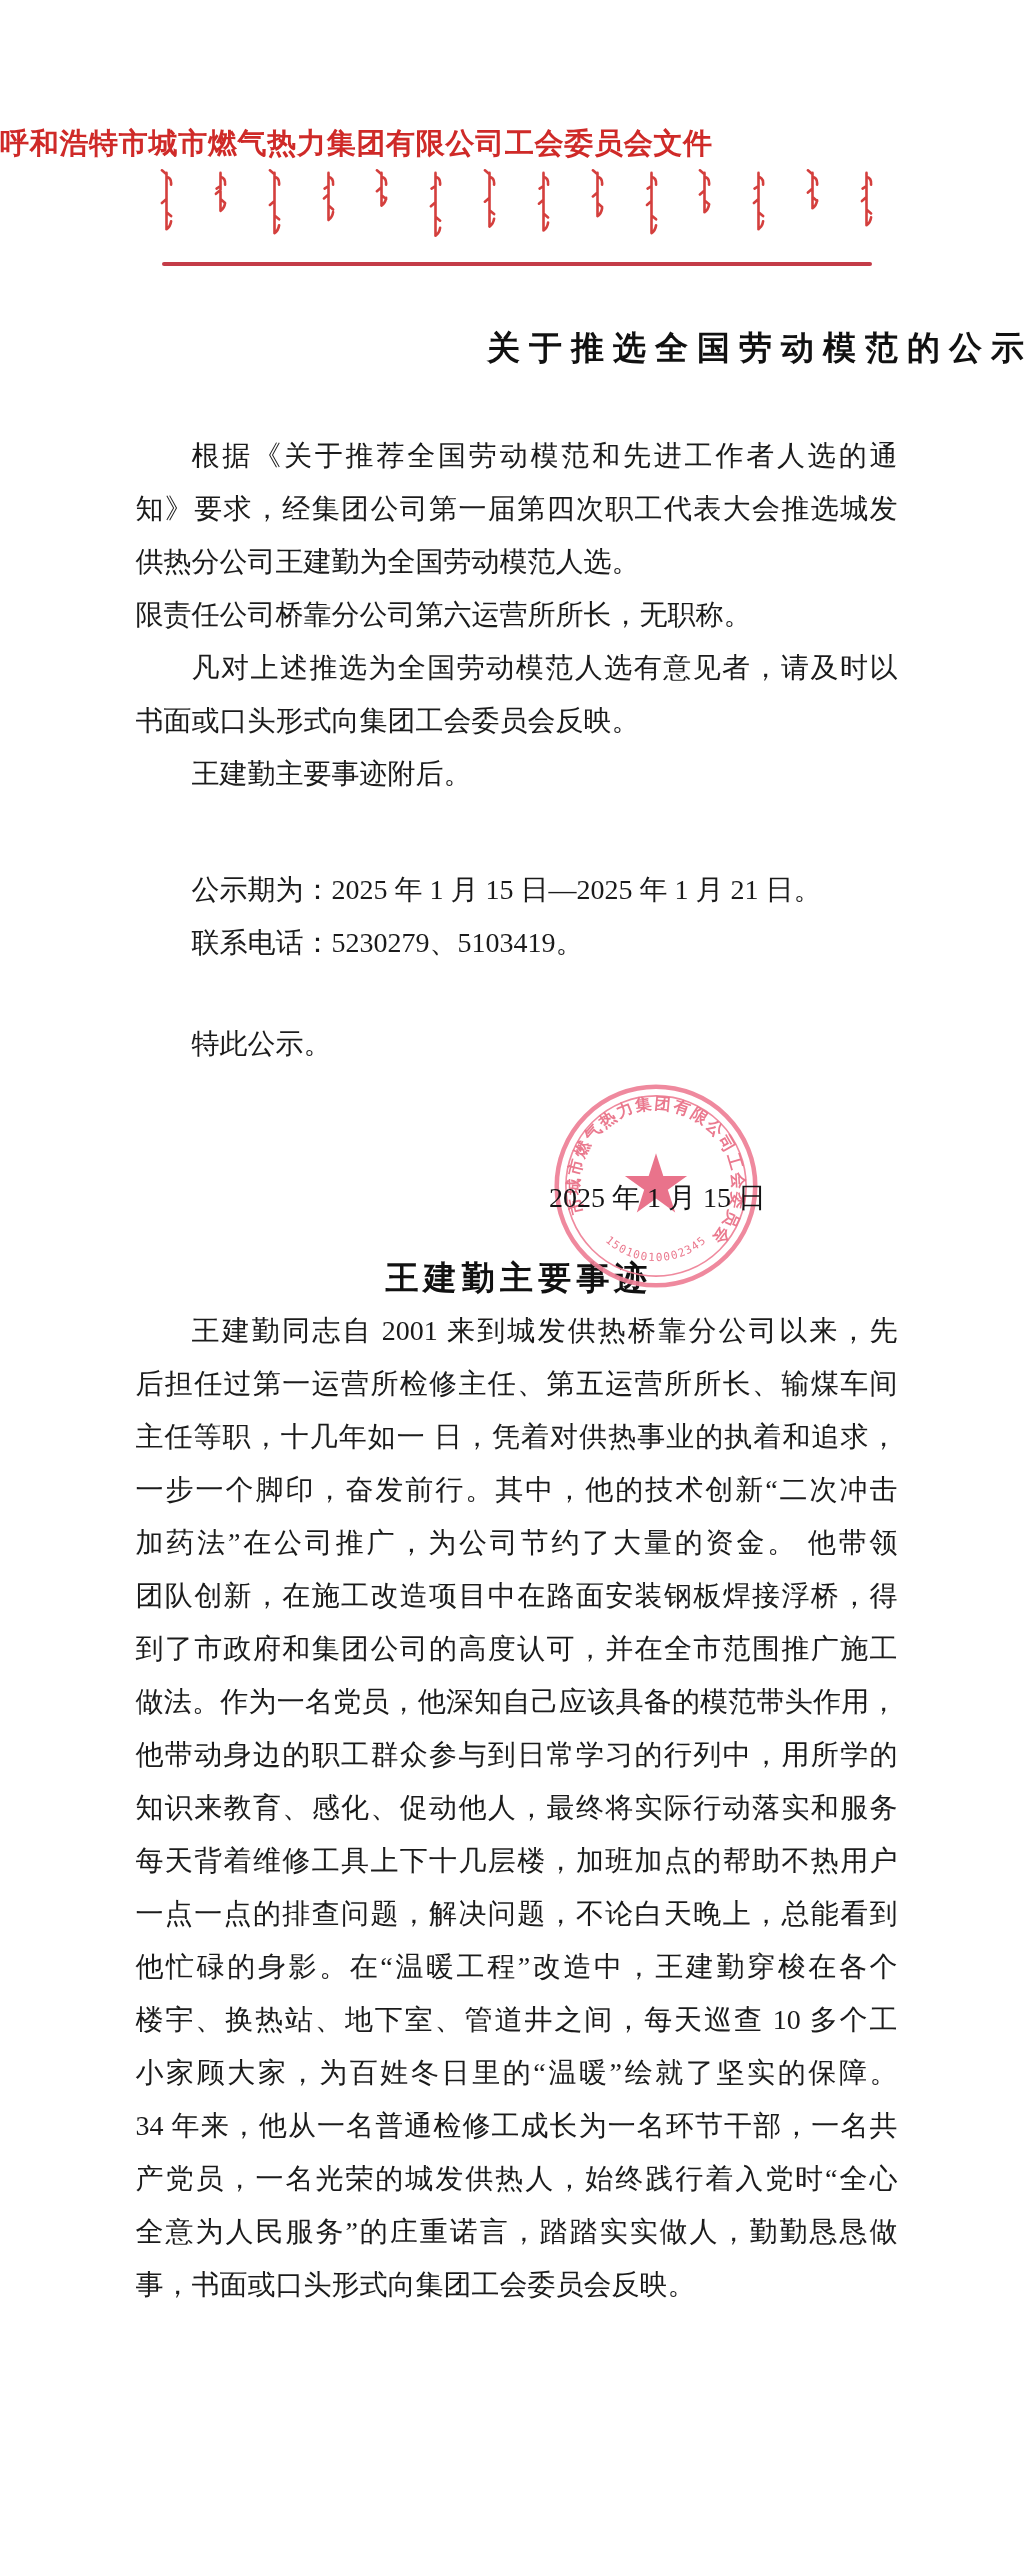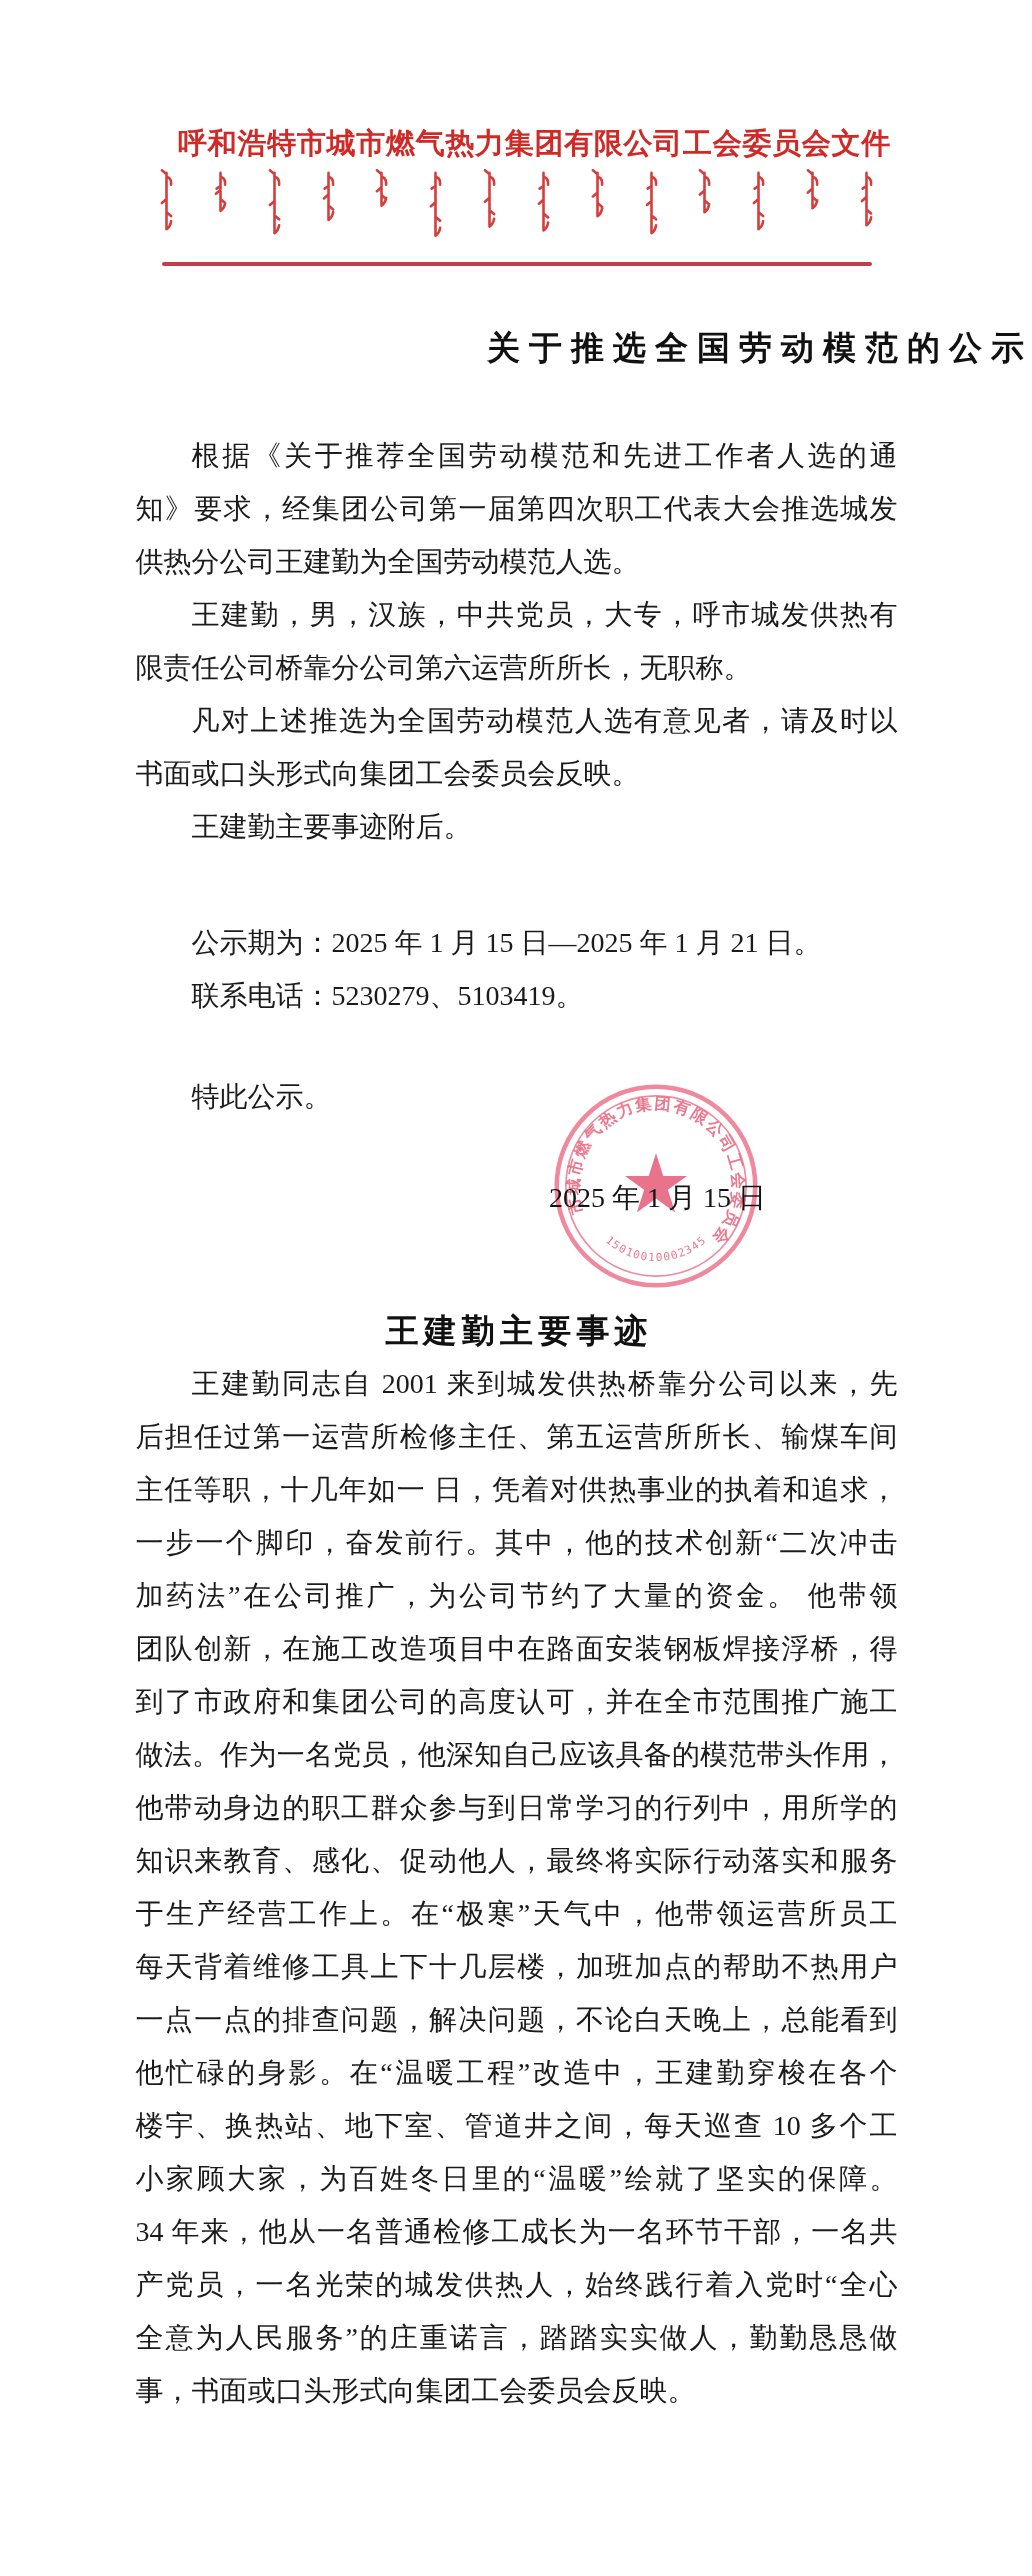--- a/index.html
+++ b/index.html
@@ -6,26 +6,24 @@
   .page{
     position:relative;
     width:1033px;height:2576px;
     background:#ffffff;
     font-family:"Liberation Serif","DejaVu Serif",serif;
     color:#1b1b1b;
     overflow:hidden;
   }
   .org-header{
     padding-top:126px;
-    text-align:center;
     font-size:29px;line-height:35px;
     font-weight:bold;
     letter-spacing:0.7px;
     color:#cf2a28;
-    padding-left:36px;
   }
   .mongol-row{
     width:717px;height:68px;
     margin:7.8px auto 0;
     display:flex;justify-content:space-between;align-items:flex-start;
   }
   .mongol-row svg{display:block;}
   .red-rule{
     width:710px;height:4.6px;
     margin:25px auto 0;
@@ -128,21 +126,20 @@
     </div>
 
   <div class="red-rule"></div>
 
   <div class="doc-title">关于推选全国劳动模范的公示</div>
 
   <div class="body-block">
       <div class="doc-line indent fill">根据《关于推荐全国劳动模范和先进工作者人选的通</div>
       <div class="doc-line fill">知》要求，经集团公司第一届第四次职工代表大会推选城发</div>
       <div class="doc-line">供热分公司王建勤为全国劳动模范人选。</div>
-      <div class="doc-line indent fill">王建勤，男，汉族，中共党员，大专，呼市城发供热有</div>
       <div class="doc-line">限责任公司桥靠分公司第六运营所所长，无职称。</div>
       <div class="doc-line indent fill">凡对上述推选为全国劳动模范人选有意见者，请及时以</div>
       <div class="doc-line">书面或口头形式向集团工会委员会反映。</div>
       <div class="doc-line indent">王建勤主要事迹附后。</div>
     </div>
 
   <div class="schedule-block">
       <div class="doc-line indent">公示期为：2025 年 1 月 15 日—2025 年 1 月 21 日。</div>
       <div class="doc-line indent">联系电话：5230279、5103419。</div>
     </div>
@@ -177,21 +174,20 @@
       <div class="doc-line indent fill">王建勤同志自 2001 来到城发供热桥靠分公司以来，先</div>
       <div class="doc-line fill">后担任过第一运营所检修主任、第五运营所所长、输煤车间</div>
       <div class="doc-line fill">主任等职，十几年如一 日，凭着对供热事业的执着和追求，</div>
       <div class="doc-line fill">一步一个脚印，奋发前行。其中，他的技术创新“二次冲击</div>
       <div class="doc-line fill">加药法”在公司推广，为公司节约了大量的资金。 他带领</div>
       <div class="doc-line fill">团队创新，在施工改造项目中在路面安装钢板焊接浮桥，得</div>
       <div class="doc-line fill">到了市政府和集团公司的高度认可，并在全市范围推广施工</div>
       <div class="doc-line fill">做法。作为一名党员，他深知自己应该具备的模范带头作用，</div>
       <div class="doc-line fill">他带动身边的职工群众参与到日常学习的行列中，用所学的</div>
       <div class="doc-line fill">知识来教育、感化、促动他人，最终将实际行动落实和服务</div>
-      <div class="doc-line fill">于生产经营工作上。在“极寒”天气中，他带领运营所员工</div>
       <div class="doc-line fill">每天背着维修工具上下十几层楼，加班加点的帮助不热用户</div>
       <div class="doc-line fill">一点一点的排查问题，解决问题，不论白天晚上，总能看到</div>
       <div class="doc-line fill">他忙碌的身影。在“温暖工程”改造中，王建勤穿梭在各个</div>
       <div class="doc-line fill">楼宇、换热站、地下室、管道井之间，每天巡查 10 多个工</div>
       <div class="doc-line fill">小家顾大家，为百姓冬日里的“温暖”绘就了坚实的保障。</div>
       <div class="doc-line fill">34 年来，他从一名普通检修工成长为一名环节干部，一名共</div>
       <div class="doc-line fill">产党员，一名光荣的城发供热人，始终践行着入党时“全心</div>
       <div class="doc-line fill">全意为人民服务”的庄重诺言，踏踏实实做人，勤勤恳恳做</div>
       <div class="doc-line">事，书面或口头形式向集团工会委员会反映。</div>
     </div>

